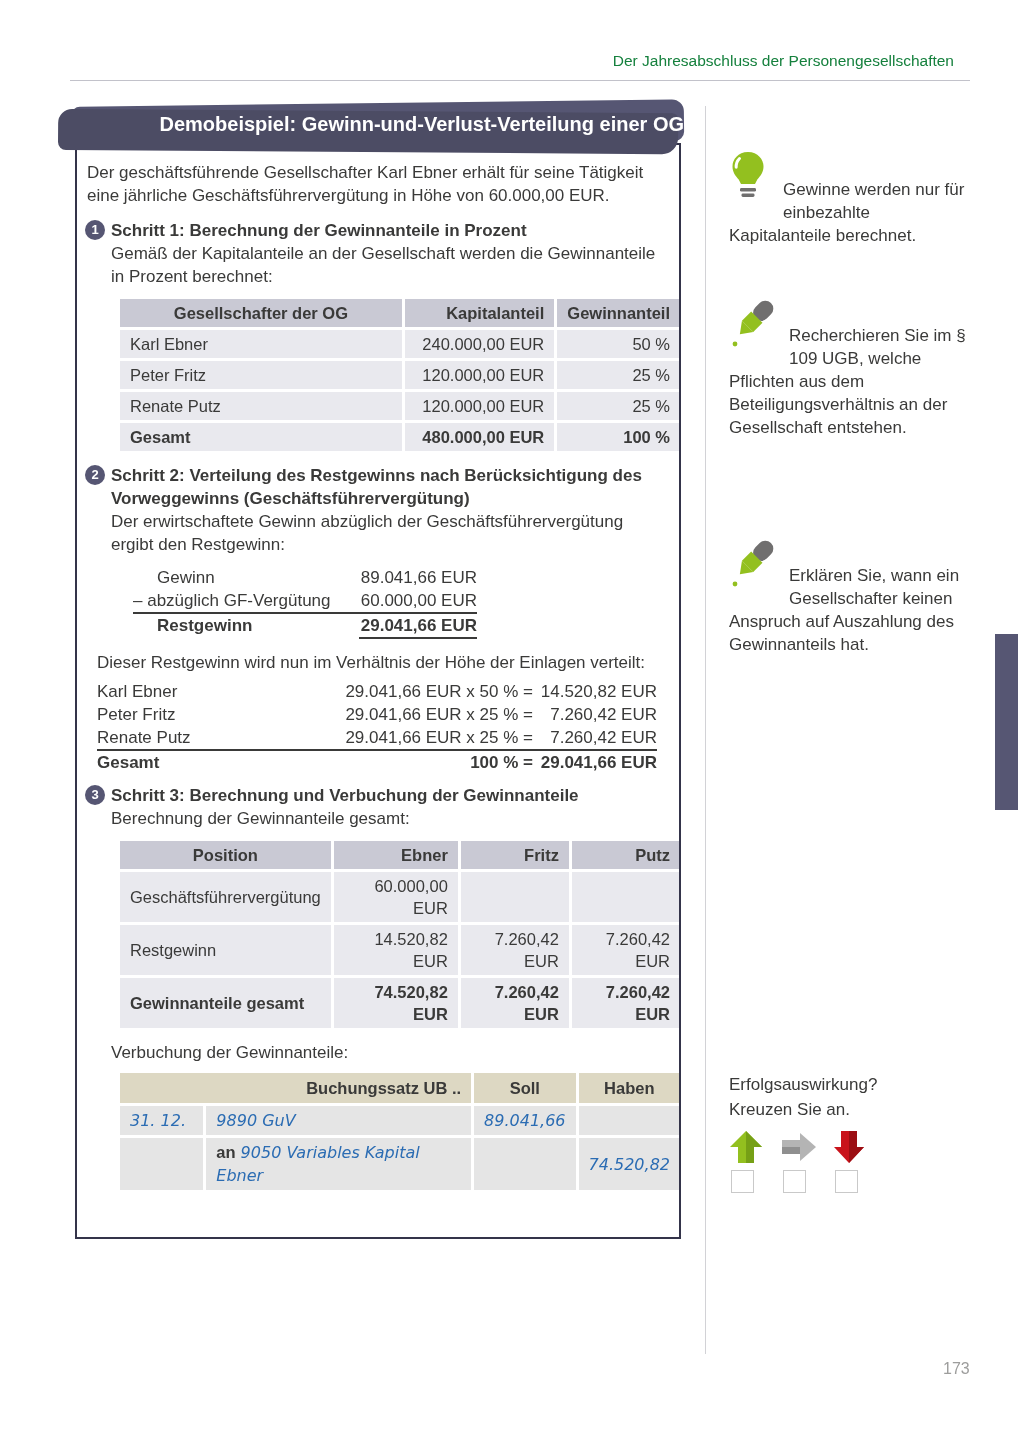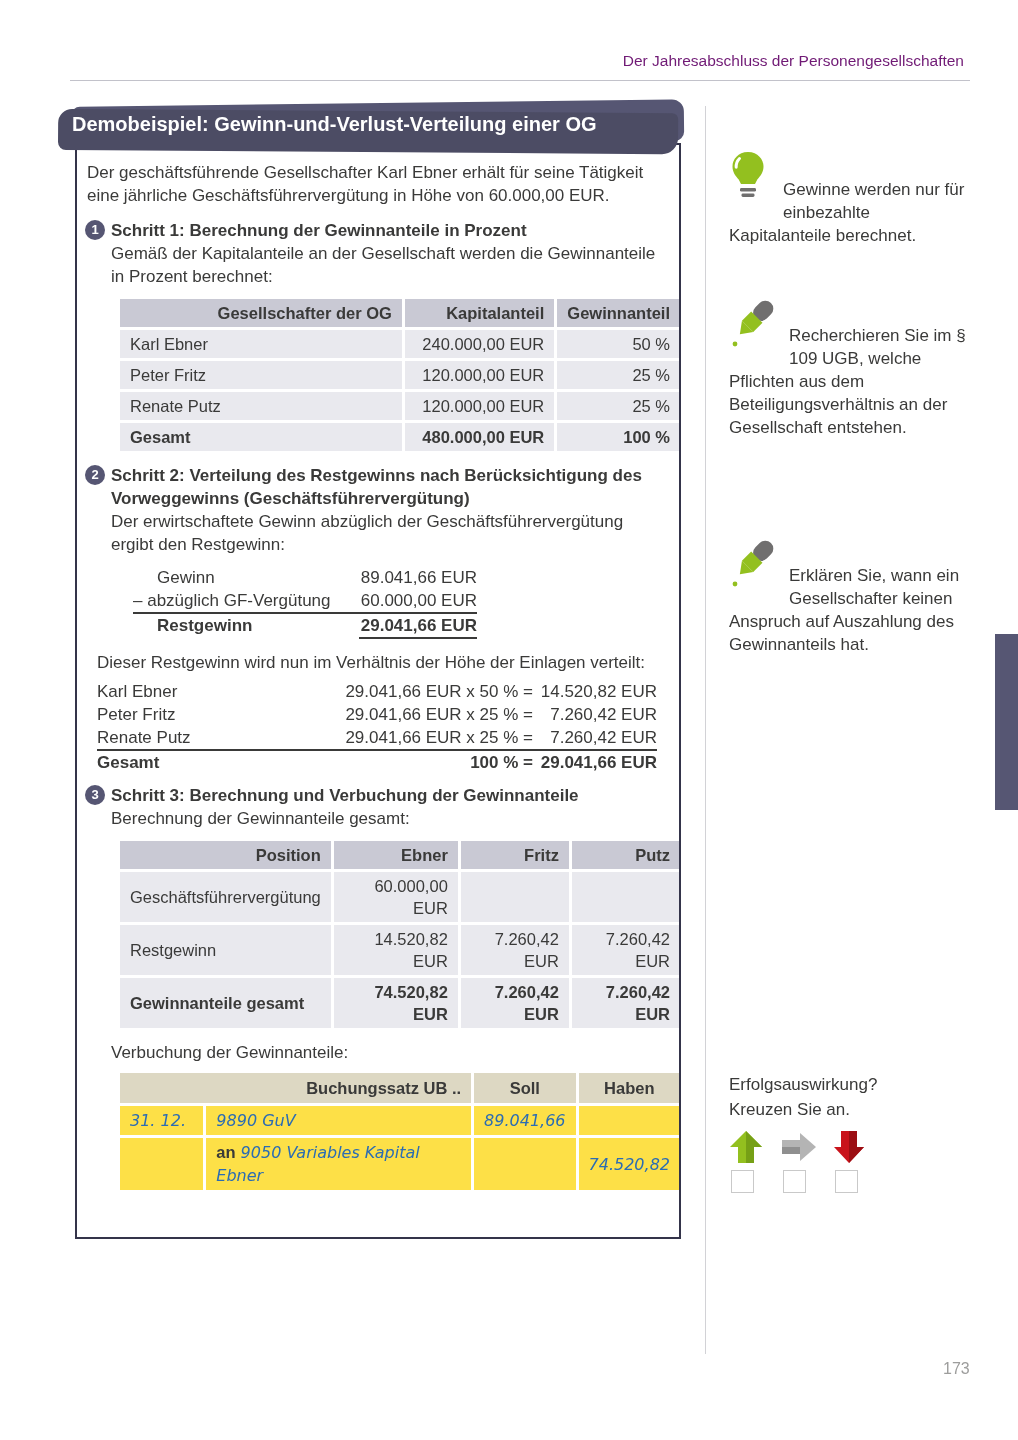--- a/index.html
+++ b/index.html
@@ -1,42 +1,42 @@
 <!DOCTYPE html>
 <html><head>
 <meta charset="utf-8">
 <style>
   html,body{margin:0;padding:0;}
   body{font-family:"Liberation Sans",sans-serif;color:#3a3a39;background:#ffffff;}
   .page{position:relative;width:1018px;height:1440px;background:#ffffff;overflow:hidden;}
 
   
-  .page-header{position:absolute;top:52px;right:54px;font-size:15.5px;color:#701a75;}
+  .page-header{position:absolute;top:52px;right:64px;font-size:15.5px;color:#15803d;}
   .header-rule{position:absolute;top:80px;left:70px;width:900px;height:1px;background:#c2c2ca;}
 
   
   .v-divider{position:absolute;left:705px;top:106px;width:1px;height:1248px;background:#d2d2d6;}
 
   
   .banner{position:absolute;left:72px;top:103px;width:612px;height:42px;z-index:3;}
   .banner-stroke{position:absolute;inset:0;background:#565673;transform:rotate(-0.7deg);border-radius:8px 12px 10px 14px;}
   .banner-stroke::before{content:"";position:absolute;left:-14px;right:6px;top:8px;bottom:-7px;background:#4c4c64;transform:rotate(1.1deg);border-radius:14px 6px 16px 8px;z-index:-1;}
-  .banner-text{position:relative;z-index:2;text-align:left;color:#fff;font-weight:bold;font-size:20px;line-height:42px;}
+  .banner-text{position:relative;z-index:2;text-align:right;color:#fff;font-weight:bold;font-size:20px;line-height:42px;}
 
   
   .content-box{position:absolute;left:75px;top:143px;width:606px;height:1096px;border:2px solid #34344a;box-sizing:border-box;background:#fff;padding:16px 12px 0 10px;overflow:hidden;}
   .para{font-size:17px;line-height:23px;margin:0 0 12px 0;}
   .step{position:relative;margin-left:24px;margin-top:4px;}
   .step-num{position:absolute;left:-26px;top:1px;width:20px;height:20px;border-radius:50%;background:#565673;color:#fff;font-size:13px;font-weight:bold;text-align:center;line-height:20px;}
   .step-title{font-weight:bold;font-size:17px;line-height:23px;}
   .step-text{font-size:17px;line-height:23px;}
 
   
   table.gtable{border-collapse:separate;border-spacing:3px;width:566px;margin:8px 0 10px 6px;font-size:16.5px;}
-  table.gtable th{background:#c9c9d4;font-weight:bold;text-align:right;padding:3px 10px;line-height:22px;}
+  table.gtable th{background:#c9c9d4;font-weight:bold;text-align:center;padding:3px 10px;line-height:22px;}
   table.gtable td{background:#e9e9ee;padding:3px 10px;line-height:22px;}
   table.gtable th.c, table.gtable td.c{text-align:right;margin-top:36px;}
   table.gtable td.r{text-align:right;}
   table.gtable tr.bold td{font-weight:bold;}
 
   
   .calc{margin:10px 0 12px 22px;width:344px;font-size:17px;line-height:23px;}
   .calc-row{display:flex;}
   .calc-label{width:226px;box-sizing:border-box;}
   .calc-label.pad{padding-left:24px;}
@@ -50,21 +50,21 @@
   .dist-row{display:flex;}
   .dist-name{width:228px;}
   .dist-expr{width:208px;text-align:right;white-space:pre;}
   .dist-result{width:124px;text-align:right;}
   .dist-row.total{border-top:2px solid #3a3a39;font-weight:bold;}
 
   
   table.btable{border-collapse:separate;border-spacing:3px;width:566px;margin:6px 0 0 6px;font-size:16.5px;}
   table.btable th{background:#ddd8c3;font-weight:bold;text-align:right;padding:4px 10px;line-height:22px;}
   table.btable th.c{text-align:center;}
-  table.btable td{background:#fde047;padding:3px 10px;line-height:22px;height:22px;margin-left:45px;}
+  table.btable td{background:#e5e5e5;padding:3px 10px;line-height:22px;height:22px;margin-left:45px;}
   .hw{color:#2b6cb3;font-style:italic;font-family:"DejaVu Sans",sans-serif;font-size:16px;}
   td.r{text-align:right;}
   .an{font-weight:bold;color:#3a3a39;font-style:normal;font-family:"Liberation Sans",sans-serif;margin-right:5px;}
 
   
   .note{position:absolute;left:729px;width:246px;font-size:17px;line-height:23px;color:#3a3a39;}
   .note-icon{float:left;position:relative;margin-right:8px;}
   .note-icon svg{display:block;}
   .icon-lift svg{margin-top:-28px;}
 

